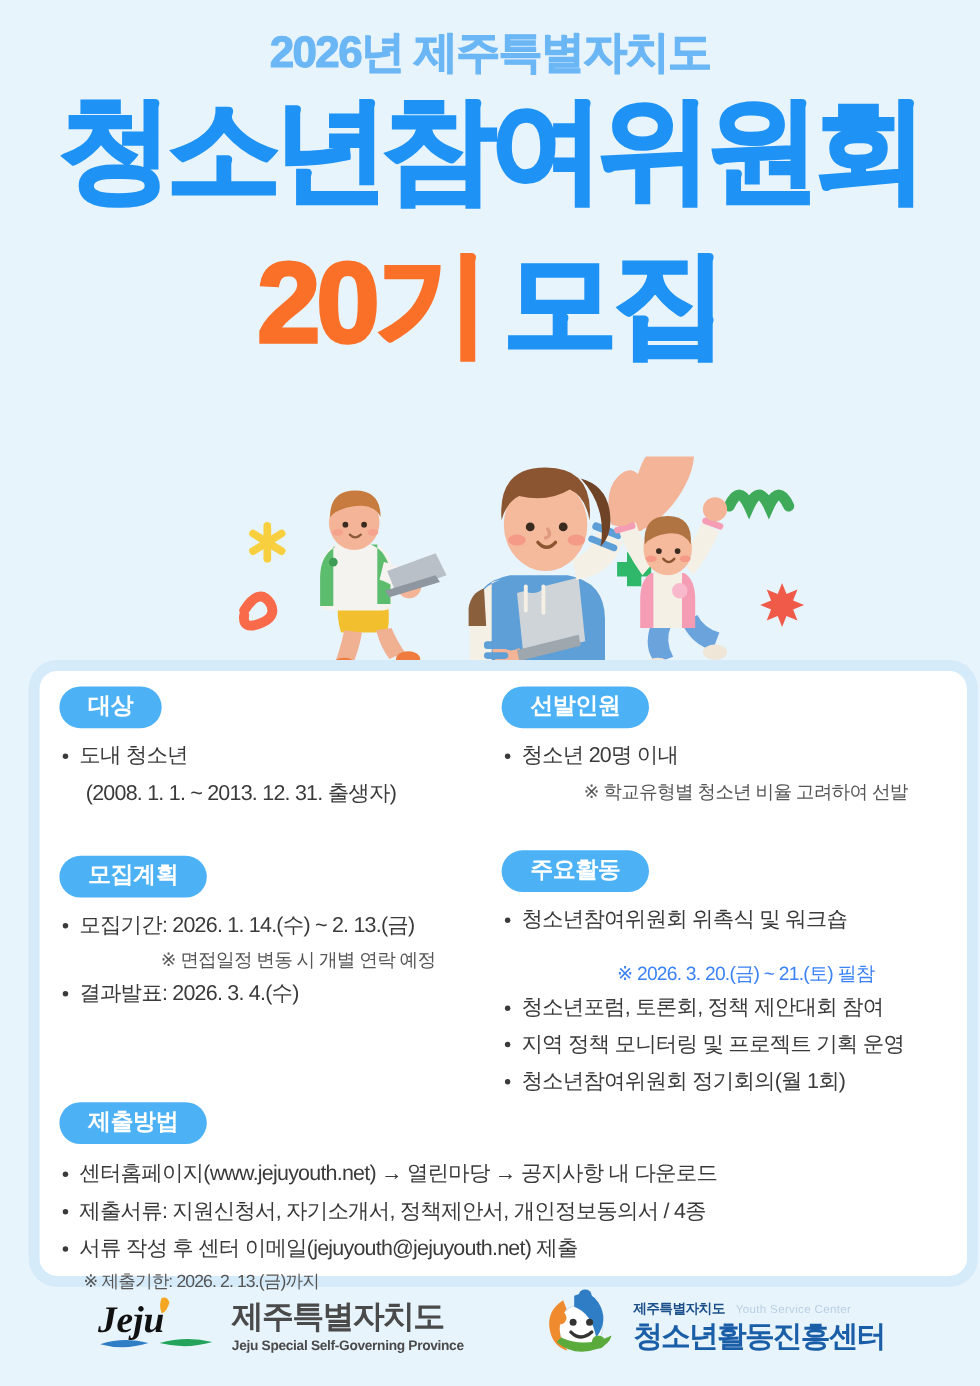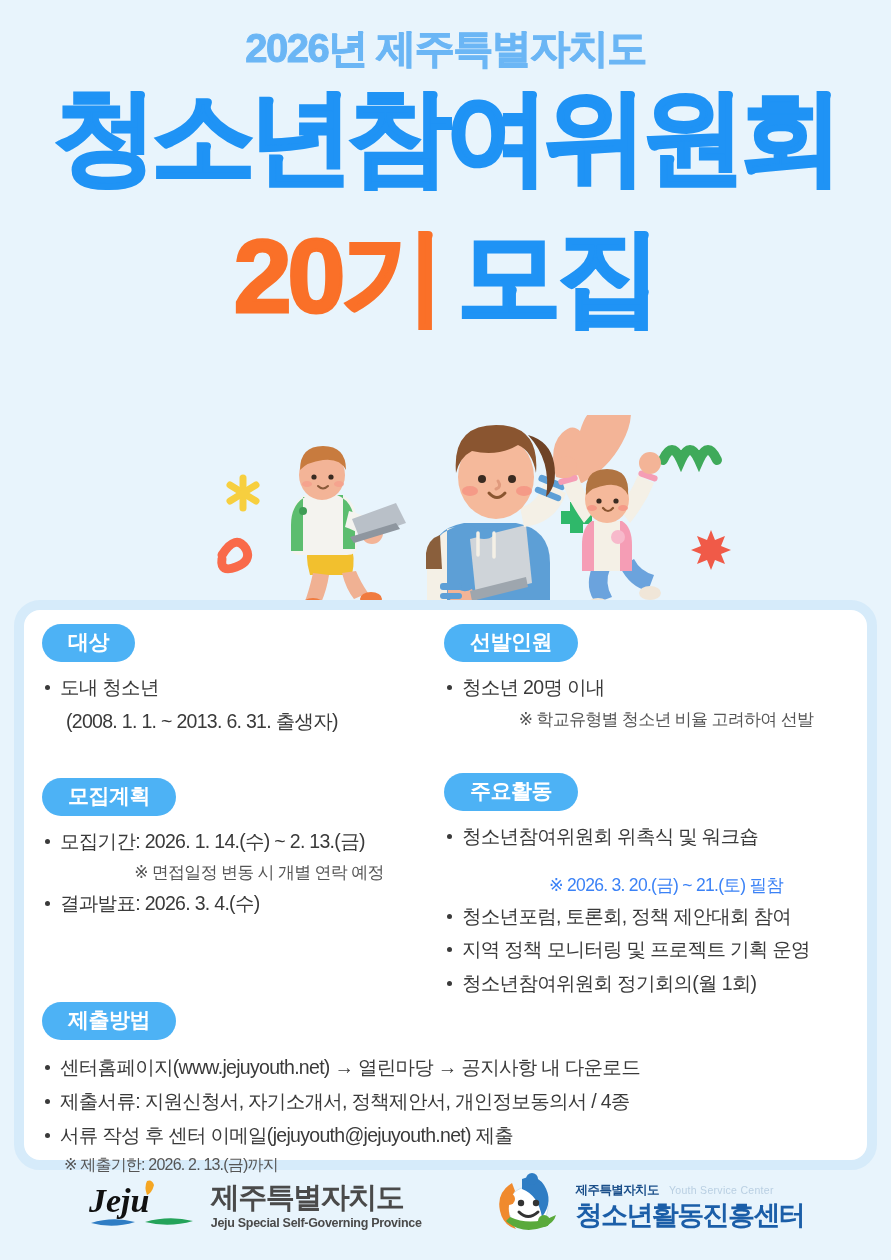--- a/index.html
+++ b/index.html
@@ -56,21 +56,21 @@
     left: 0;
     top: 415px;
     width: 891px;
     height: 200px;
     pointer-events: none;
   }
 
   
   .info-card {
     position: absolute;
-    left: 14px;
+    left: 26px;
     top: 600px;
     width: 863px;
     height: 570px;
     background: #ffffff;
     border: 10px solid #d6ebfa;
     border-radius: 26px;
     box-sizing: border-box;
   }
   .card-inner {
     position: relative;
@@ -341,21 +341,21 @@
 <div class="info-card">
   <div class="card-inner">
 
     <div class="col-left">
 
       <div class="block">
         <span class="pill">대상</span>
         <div class="block-body">
           <ul class="bullets">
             <li>도내 청소년</li>
-            <li class="cont">(2008. 1. 1. ~ 2013. 6. 31. 출생자)</li>
+            <li class="cont">(2008. 1. 1. ~ 2013. 12. 31. 출생자)</li>
           </ul>
         </div>
       </div>
 
       <div class="block" style="margin-top:42px">
         <span class="pill">모집계획</span>
         <div class="block-body">
           <ul class="bullets">
             <li>모집기간: 2026. 1. 14.(수) ~ 2. 13.(금)</li>
           </ul>

